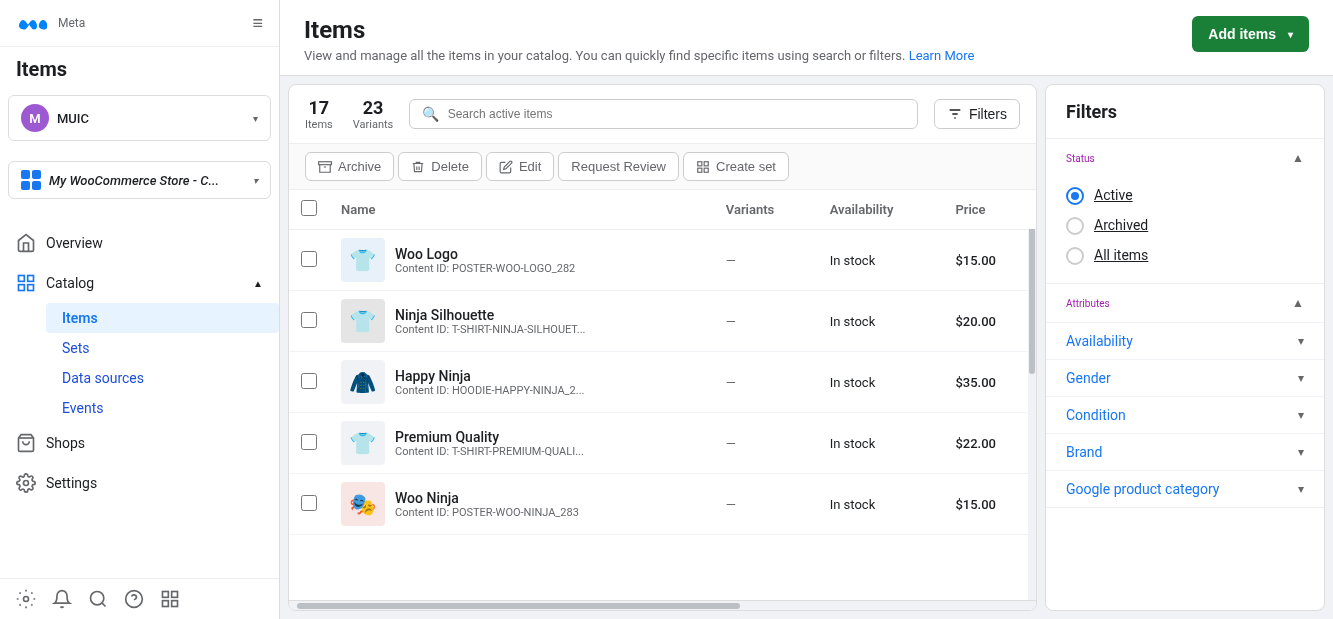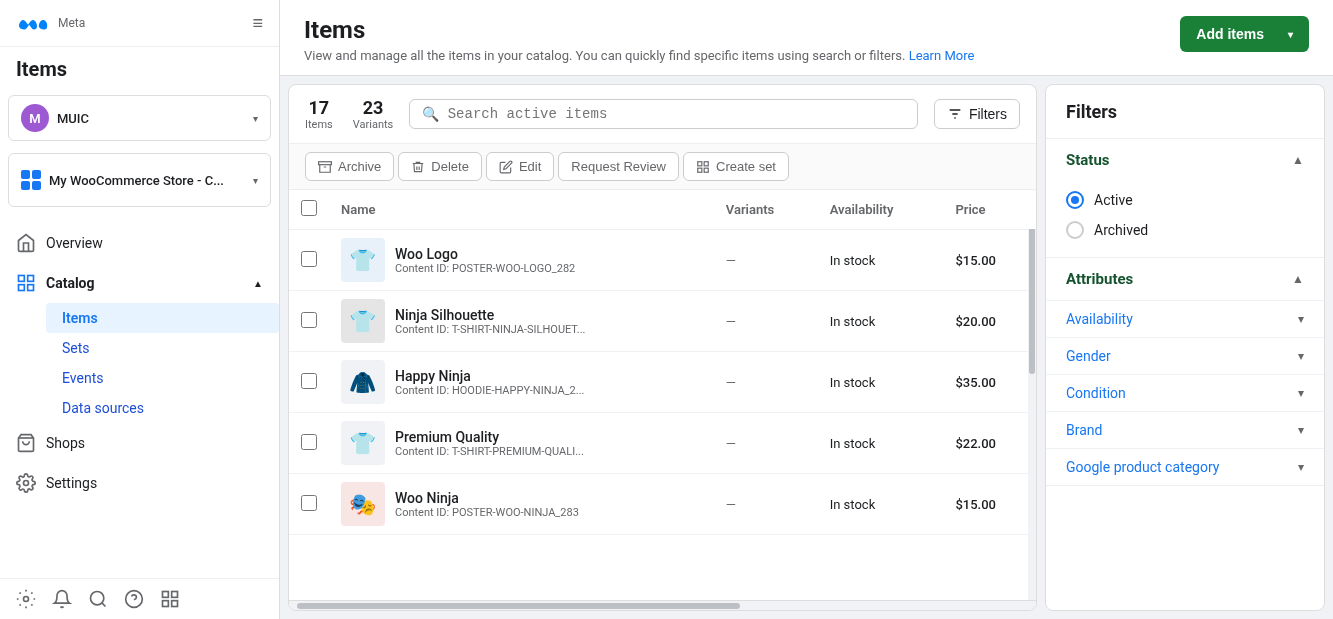--- a/index.html
+++ b/index.html
@@ -9,57 +9,57 @@
     .sidebar { width: 280px; background: #fff; border-right: 1px solid #ddd; display: flex; flex-direction: column; flex-shrink: 0; height: 619px; overflow-y: auto; }
     .sidebar-header { padding: 12px 16px; display: flex; align-items: center; justify-content: space-between; border-bottom: 1px solid #eee; }
     .meta-logo { display: flex; align-items: center; gap: 6px; font-size: 12px; color: #65676b; }
     .meta-icon { width: 36px; height: 18px; }
     .hamburger { font-size: 18px; color: #65676b; cursor: pointer; }
     .sidebar-title { font-size: 20px; font-weight: 700; padding: 10px 16px; color: #1c1e21; }
     .account-selector { display: flex; align-items: center; gap: 8px; padding: 8px 12px; margin: 4px 8px; border: 1px solid #ddd; border-radius: 6px; cursor: pointer; }
     .avatar { width: 28px; height: 28px; border-radius: 50%; background: #9c59d1; color: white; display: flex; align-items: center; justify-content: center; font-size: 13px; font-weight: 600; flex-shrink: 0; }
     .account-name { flex: 1; font-size: 13px; font-weight: 500; }
     .chevron-down { font-size: 10px; color: #65676b; }
-    .store-selector { display: flex; align-items: center; gap: 8px; padding: 16px 12px; margin: 8px 8px; border: 1px solid #ddd; border-radius: 6px; cursor: pointer; }
+    .store-selector { display: flex; align-items: center; gap: 8px; padding: 8px 12px; margin: 16px 8px; border: 1px solid #ddd; border-radius: 6px; cursor: pointer; font-style: italic; }
     .grid-icon { width: 20px; height: 20px; display: grid; grid-template-columns: 1fr 1fr; gap: 2px; }
     .grid-dot { background: #1877f2; border-radius: 2px; }
     .store-name { flex: 1; font-size: 13px; font-weight: 500; white-space: nowrap; overflow: hidden; text-overflow: ellipsis; }
     .nav-section { padding: 8px 0; }
     .nav-item { display: flex; align-items: center; gap: 10px; padding: 10px 16px; cursor: pointer; color: #1c1e21; font-size: 14px; }
     .nav-item .nav-icon { width: 20px; height: 20px; color: #65676b; flex-shrink: 0; }
     .nav-sub { padding-left: 46px; }
     .nav-sub-item { padding: 7px 16px; cursor: pointer; color: #1d4ed8; font-size: 14px; }
     .nav-sub-item.active { color: #1877f2; font-weight: 600; background: #e7f3ff; border-radius: 4px; }
     .nav-expand { margin-left: auto; font-size: 10px; }
     .sidebar-footer { margin-top: auto; border-top: 1px solid #eee; padding: 10px 16px; display: flex; gap: 16px; }
     .footer-icon { width: 20px; height: 20px; color: #65676b; cursor: pointer; }
 
     
     .main { flex: 1; display: flex; flex-direction: column; overflow: hidden; }
     .main-header { background: #fff; padding: 16px 24px 12px; border-bottom: 1px solid #ddd; display: flex; align-items: flex-start; justify-content: space-between; }
     .page-title-area { flex: 1; }
     .page-title { font-size: 24px; font-weight: 700; color: #1c1e21; }
     .page-desc { font-size: 13px; color: #65676b; margin-top: 4px; }
     .page-desc a { color: #1877f2; text-decoration: none; }
-    .add-items-btn { background: #1a7f37; color: white; border: none; border-radius: 6px; padding: 10px 16px; font-size: 14px; font-weight: 600; cursor: pointer; display: flex; align-items: center; gap: 24px; white-space: nowrap; }
+    .add-items-btn { background: #1a7f37; color: white; border: none; border-radius: 6px; padding: 10px 16px; font-size: 14px; font-weight: 600; cursor: pointer; display: flex; align-items: center; gap: 12px; white-space: nowrap; }
     .add-items-btn .btn-chevron { font-size: 10px; }
 
     .content-area { display: flex; flex: 1; overflow: hidden; }
 
     
     .items-panel { flex: 1; background: #fff; display: flex; flex-direction: column; overflow: hidden; margin: 8px; border-radius: 8px; border: 1px solid #ddd; }
 
     
     .search-stats-bar { display: flex; align-items: center; gap: 16px; padding: 12px 16px; border-bottom: 1px solid #eee; }
     .stats-group { display: flex; gap: 20px; }
     .stat-item { text-align: center; }
     .stat-number { font-size: 18px; font-weight: 700; color: #1c1e21; }
     .stat-label { font-size: 11px; color: #65676b; }
     .search-box { flex: 1; display: flex; align-items: center; border: 1px solid #ccc; border-radius: 6px; padding: 6px 12px; gap: 8px; background: #fff; }
-    .search-box input { border: none; outline: none; flex: 1; font-size: 14px; color: #1d4ed8; font-family: Liberation Mono, monospace; }
+    .search-box input { border: none; outline: none; flex: 1; font-size: 12px; color: #1d4ed8; }
     .search-icon { color: #65676b; font-size: 14px; }
     .filters-btn { display: flex; align-items: center; gap: 6px; border: 1px solid #ccc; border-radius: 6px; padding: 6px 12px; cursor: pointer; font-size: 14px; color: #1c1e21; background: #fff; }
 
     
     .action-toolbar { display: flex; align-items: center; gap: 4px; padding: 8px 16px; border-bottom: 1px solid #eee; background: #fafafa; }
     .action-btn { display: flex; align-items: flex-end; gap: 6px; padding: 6px 12px; border: 1px solid #ccc; border-radius: 6px; cursor: pointer; font-size: 13px; color: #65676b; background: #fff; }
 
     
     .table-wrapper { flex: 1; overflow-y: auto; overflow-x: hidden; position: relative; }
     .items-table { width: 100%; border-collapse: collapse; }
@@ -73,24 +73,24 @@
     .price { font-size: 13px; color: #1c1e21; font-weight: 500; }
     .variants-dash { color: #65676b; }
     .checkbox-cell { width: 40px; }
     input[type=checkbox] { width: 16px; height: 16px; cursor: pointer; }
 
     
     .filters-panel { width: 280px; background: #fff; border-left: 1px solid #ddd; overflow-y: auto; flex-shrink: 0; margin: 8px 8px 8px 0; border-radius: 8px; border: 1px solid #ddd; }
     .filters-title { font-size: 18px; font-weight: 700; padding: 16px 20px; border-bottom: 1px solid #eee; }
     .filter-section { border-bottom: 1px solid #eee; }
     .filter-section-header { display: flex; align-items: center; justify-content: space-between; padding: 12px 20px; cursor: pointer; }
-    .filter-section-title { font-size: 15px; font-weight: 700; color: #14532d; }
+    .filter-section-title { font-size: 10px; font-weight: 400; color: #a21caf; }
     .filter-chevron { font-size: 12px; color: #65676b; }
     .filter-options { padding: 4px 20px 12px; }
-    .radio-option { display: flex; align-items: center; gap: 10px; padding: 6px 0; cursor: pointer; }
+    .radio-option { display: flex; align-items: flex-start; gap: 10px; padding: 6px 0; cursor: pointer; text-decoration: underline; }
     .radio-circle { width: 18px; height: 18px; border-radius: 50%; border: 2px solid #ccc; display: flex; align-items: center; justify-content: center; flex-shrink: 0; }
     .radio-circle.selected { border-color: #1877f2; }
     .radio-dot { width: 8px; height: 8px; border-radius: 50%; background: #1877f2; }
     .radio-label { font-size: 14px; color: #1c1e21; }
     .filter-attribute { display: flex; align-items: center; justify-content: space-between; padding: 10px 20px; cursor: pointer; border-top: 1px solid #f0f2f5; }
     .filter-attribute-label { font-size: 14px; color: #1877f2; }
     .filter-attribute-chevron { font-size: 12px; color: #65676b; }
 
     .horizontal-scrollbar { height: 10px; background: #f0f2f5; border-top: 1px solid #ddd; display: flex; align-items: center; padding: 0 4px; }
     .h-scroll-thumb { height: 6px; width: 60%; background: #bcc0c4; border-radius: 3px; margin-left: 4px; }
@@ -133,36 +133,36 @@
   <div class="nav-section">
 
     <div class="nav-item">
       <svg class="nav-icon" viewBox="0 0 24 24" fill="none" stroke="currentColor" stroke-width="2">
         <path d="M3 9l9-7 9 7v11a2 2 0 01-2 2H5a2 2 0 01-2-2z"></path>
           <polyline points="9 22 9 12 15 12 15 22"></polyline>
       </svg>
       <span>Overview</span>
     </div>
 
-    <div class="nav-item" style="font-weight:700;justify-content:center;">
+    <div class="nav-item" style="font-weight:400;justify-content:center;">
       <svg class="nav-icon" viewBox="0 0 24 24" fill="none" stroke="#1877f2" stroke-width="2">
         <rect x="3" y="3" width="7" height="7"></rect>
           <rect x="14" y="3" width="7" height="7"></rect>
           <rect x="3" y="14" width="7" height="7"></rect>
           <rect x="14" y="14" width="7" height="7"></rect>
       </svg>
       <span style="color:#1c1e21;">Catalog</span>
       <span class="nav-expand">▲</span>
     </div>
 
     <div class="nav-sub">
       <div class="nav-sub-item active">Items</div>
       <div class="nav-sub-item">Sets</div>
+      <div class="nav-sub-item">Data sources</div>
       <div class="nav-sub-item">Events</div>
-      <div class="nav-sub-item">Data sources</div>
     </div>
 
 
     <div class="nav-item">
       <svg class="nav-icon" viewBox="0 0 24 24" fill="none" stroke="currentColor" stroke-width="2">
         <path d="M6 2L3 6v14a2 2 0 002 2h14a2 2 0 002-2V6l-3-4z"></path>
           <line x1="3" y1="6" x2="21" y2="6"></line>
           <path d="M16 10a4 4 0 01-8 0"></path>
       </svg>
       <span>Shops</span>
@@ -410,20 +410,24 @@
           <div class="radio-option">
             <div class="radio-circle selected">
                 <div class="radio-dot"></div>
               </div>
             <span class="radio-label">Active</span>
           </div>
           <div class="radio-option">
             <div class="radio-circle"></div>
             <span class="radio-label">Archived</span>
           </div>
+          <div class="radio-option">
+            <div class="radio-circle"></div>
+            <span class="radio-label">All items</span>
+          </div>
         </div>
       </div>
 
       <div class="filter-section">
         <div class="filter-section-header">
           <span class="filter-section-title">Attributes</span>
           <span class="filter-chevron">▲</span>
         </div>
         <div id="attributes-list">
             <div class="filter-attribute">

